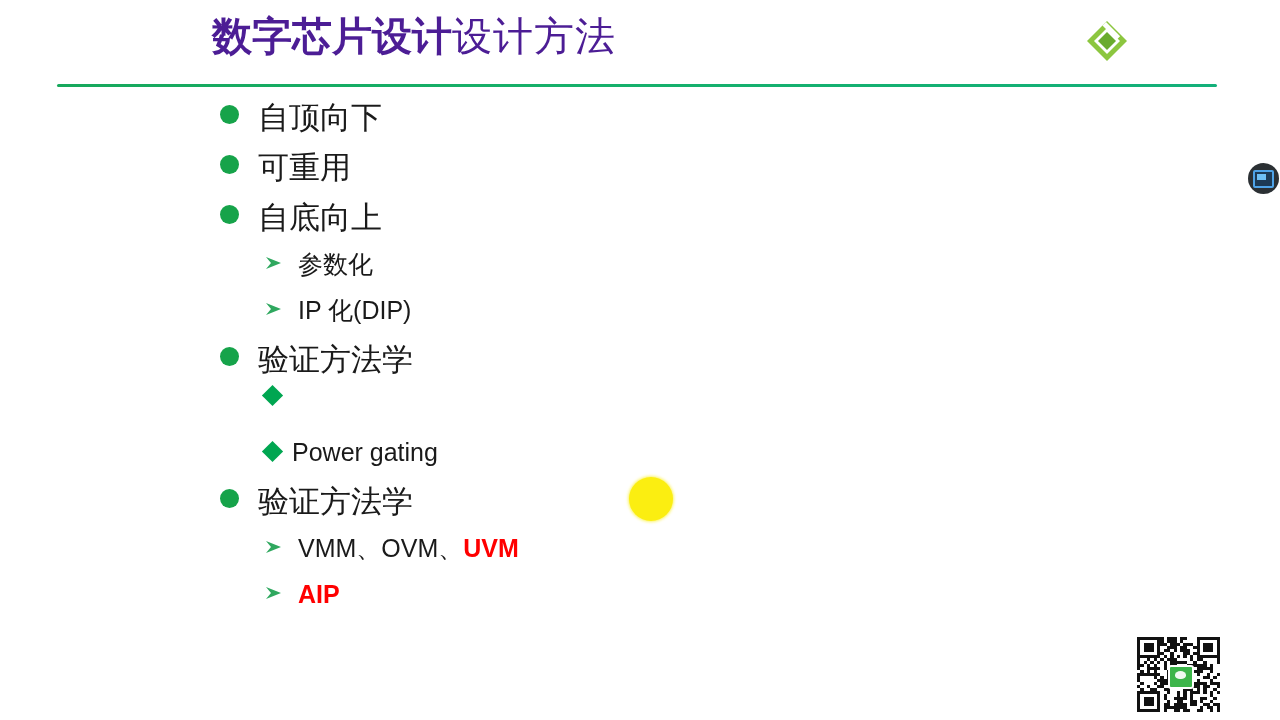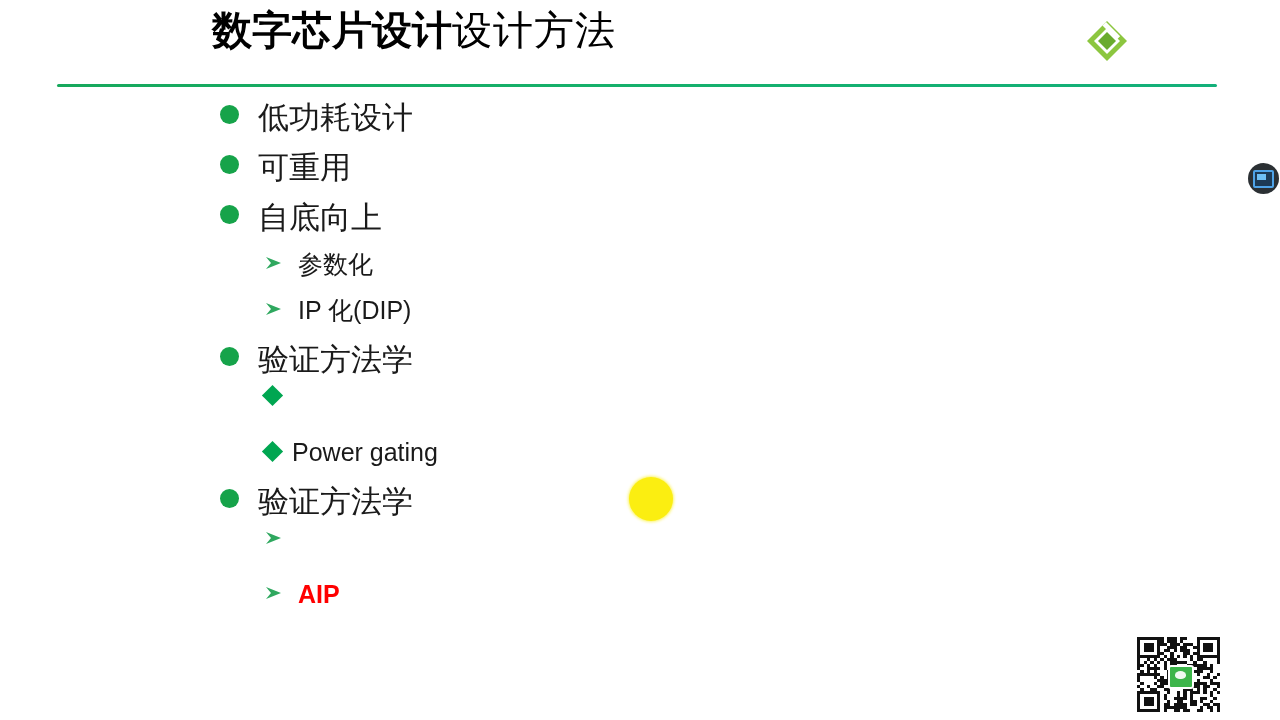--- a/index.html
+++ b/index.html
@@ -16,24 +16,24 @@
     width: 1280px;
     height: 720px;
     background: #ffffff;
     overflow: hidden;
   }
 
   
   .slide-title {
     position: absolute;
     left: 212px;
-    top: 2px;
+    top: 8px;
     font-size: 40px;
     line-height: 56px;
-    color: #000000;
+    color: #4c1d95;
     white-space: nowrap;
   }
   .slide-title .title-strong {
     font-weight: bold;
     letter-spacing: 0px;
   }
   .slide-title .title-light {
     font-weight: normal;
     letter-spacing: 1px;
   }
@@ -250,21 +250,21 @@
       <polygon points="21,8 34,21 21,34 8,21" fill="#ffffff"></polygon>
       <polygon points="21,12 30,21 21,30 12,21" fill="#6aab2e"></polygon>
       <rect x="20" y="2" width="20" height="5" transform="rotate(45 20 2)" fill="#ffffff"></rect>
     </svg>
   </div>
 
   <div class="content">
 
     <div class="row lvl1">
       <span class="marker disc"></span>
-      <span class="row-text">低功耗设计</span>
+      <span class="row-text">自顶向下</span>
     </div>
 
     <div class="row lvl1">
       <span class="marker disc"></span>
       <span class="row-text">可重用</span>
     </div>
 
     <div class="row lvl1">
       <span class="marker disc"></span>
       <span class="row-text">自底向上</span>
@@ -300,20 +300,21 @@
 
     <div class="row lvl1">
       <span class="marker disc"></span>
       <span class="row-text">验证方法学</span>
     </div>
 
     <div class="row lvl2">
       <svg class="marker arrow" viewBox="0 0 18 16">
         <path d="M1,2 L16,8 L1,14 L6,8 Z" fill="#2fa85f"></path>
       </svg>
+      <span class="row-text"><span>VMM、OVM、</span><span class="hl">UVM</span></span>
     </div>
 
 
     <div class="row lvl2">
       <svg class="marker arrow" viewBox="0 0 18 16">
         <path d="M1,2 L16,8 L1,14 L6,8 Z" fill="#2fa85f"></path>
       </svg>
       <span class="row-text"><span class="hl">AIP</span></span>
     </div>
 

